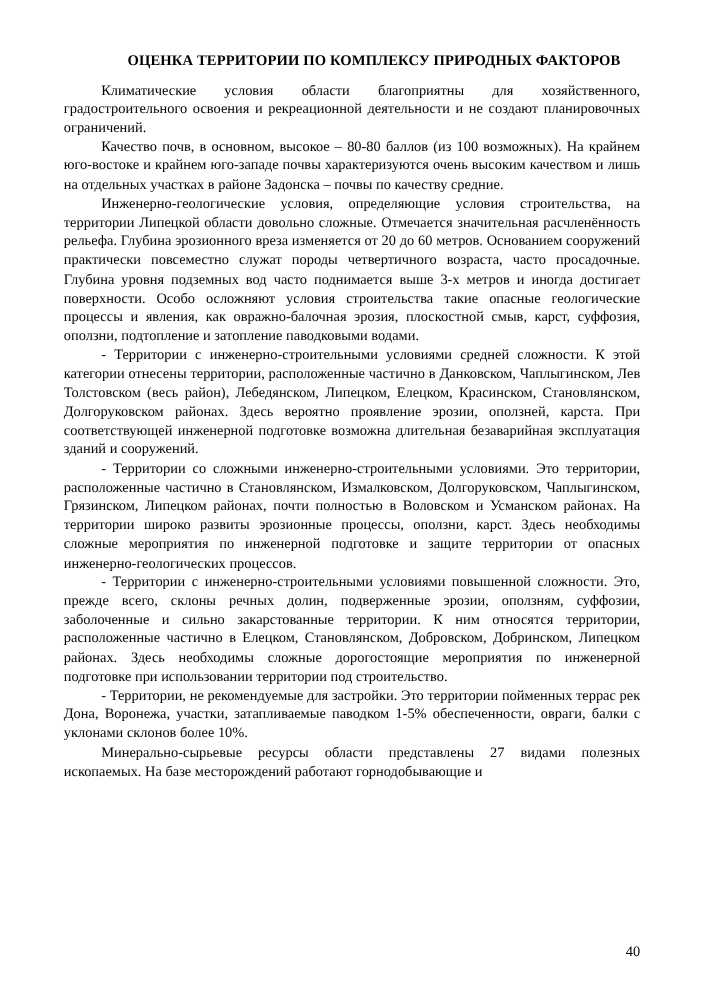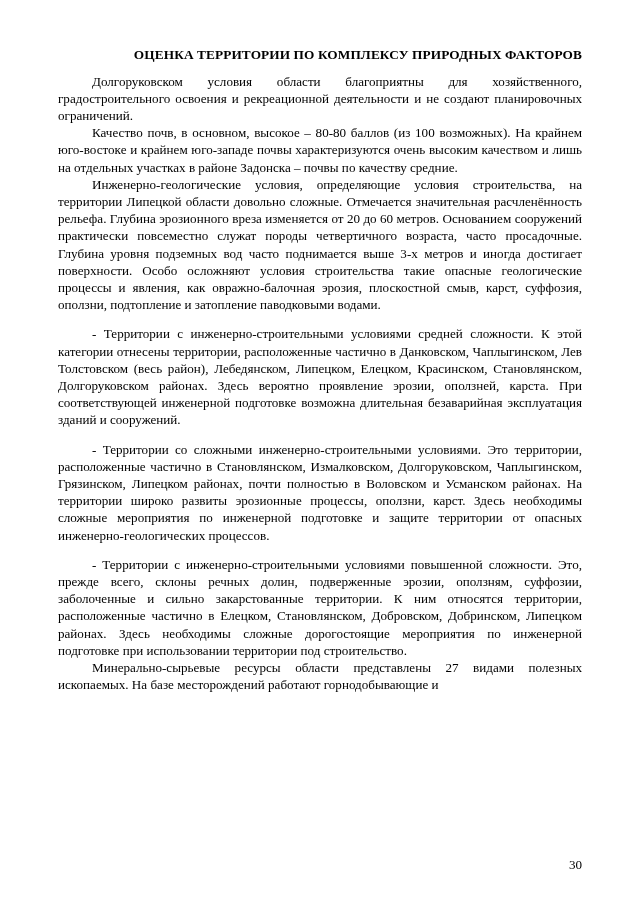--- a/index.html
+++ b/index.html
@@ -18,55 +18,55 @@
     position: relative;
     width: 640px;
     height: 905px;
     box-sizing: border-box;
     padding: 46px 58px 0 58px;
   }
   .doc-title {
     font-size: 13.3px;
     font-weight: bold;
     line-height: 1.32;
-    text-align: right;
+    text-align: center;
     margin: 0 0 9px 0;
     text-indent: 40px;
     letter-spacing: 0.1px;
   }
   .para {
     font-size: 13.1px;
     line-height: 1.315;
     text-align: justify;
     text-indent: 34px;
     margin: 0;
     hyphens: none;
   }
   .para.dash {
     text-indent: 34px;
-    margin-top: 12px;
   }
   .page-number {
     position: absolute;
     right: 58px;
     bottom: 34px;
     font-size: 13.1px;
     line-height: 1;
   }
 </style>
 </head>
 <body>
 
 <div class="page">
 
   <h1 class="doc-title">ОЦЕНКА ТЕРРИТОРИИ ПО КОМПЛЕКСУ ПРИРОДНЫХ ФАКТОРОВ</h1>
 
-  <p class="para">Долгоруковском условия области благоприятны для хозяйственного, градостроительного освоения и рекреационной деятельности и не создают планировочных ограничений.</p>
+  <p class="para">Климатические условия области благоприятны для хозяйственного, градостроительного освоения и рекреационной деятельности и не создают планировочных ограничений.</p>
   <p class="para">Качество почв, в основном, высокое – 80-80 баллов (из 100 возможных). На крайнем юго-востоке и крайнем юго-западе почвы характеризуются очень высоким качеством и лишь на отдельных участках в районе Задонска – почвы по качеству средние.</p>
   <p class="para">Инженерно-геологические условия, определяющие условия строительства, на территории Липецкой области довольно сложные. Отмечается значительная расчленённость рельефа. Глубина эрозионного вреза изменяется от 20 до 60 метров. Основанием сооружений практически повсеместно служат породы четвертичного возраста, часто просадочные. Глубина уровня подземных вод часто поднимается выше 3-х метров и иногда достигает поверхности. Особо осложняют условия строительства такие опасные геологические процессы и явления, как овражно-балочная эрозия, плоскостной смыв, карст, суффозия, оползни, подтопление и затопление паводковыми водами.</p>
   <p class="para dash">- Территории с инженерно-строительными условиями средней сложности. К этой категории отнесены территории, расположенные частично в Данковском, Чаплыгинском, Лев Толстовском (весь район), Лебедянском, Липецком, Елецком, Красинском, Становлянском, Долгоруковском районах. Здесь вероятно проявление эрозии, оползней, карста. При соответствующей инженерной подготовке возможна длительная безаварийная эксплуатация зданий и сооружений.</p>
   <p class="para dash">- Территории со сложными инженерно-строительными условиями. Это территории, расположенные частично в Становлянском, Измалковском, Долгоруковском, Чаплыгинском, Грязинском, Липецком районах, почти полностью в Воловском и Усманском районах. На территории широко развиты эрозионные процессы, оползни, карст. Здесь необходимы сложные мероприятия по инженерной подготовке и защите территории от опасных инженерно-геологических процессов.</p>
   <p class="para dash">- Территории с инженерно-строительными условиями повышенной сложности. Это, прежде всего, склоны речных долин, подверженные эрозии, оползням, суффозии, заболоченные и сильно закарстованные территории. К ним относятся территории, расположенные частично в Елецком, Становлянском, Добровском, Добринском, Липецком районах. Здесь необходимы сложные дорогостоящие мероприятия  по инженерной подготовке при использовании территории под строительство.</p>
+  <p class="para dash">- Территории, не рекомендуемые для застройки. Это территории пойменных террас рек Дона, Воронежа, участки, затапливаемые паводком 1-5% обеспеченности, овраги, балки с уклонами склонов более 10%.</p>
   <p class="para">Минерально-сырьевые ресурсы области представлены 27 видами полезных ископаемых. На базе месторождений работают горнодобывающие и</p>
 
-  <div class="page-number">30</div>
+  <div class="page-number">40</div>
 
 </div>
 
 </body></html>

